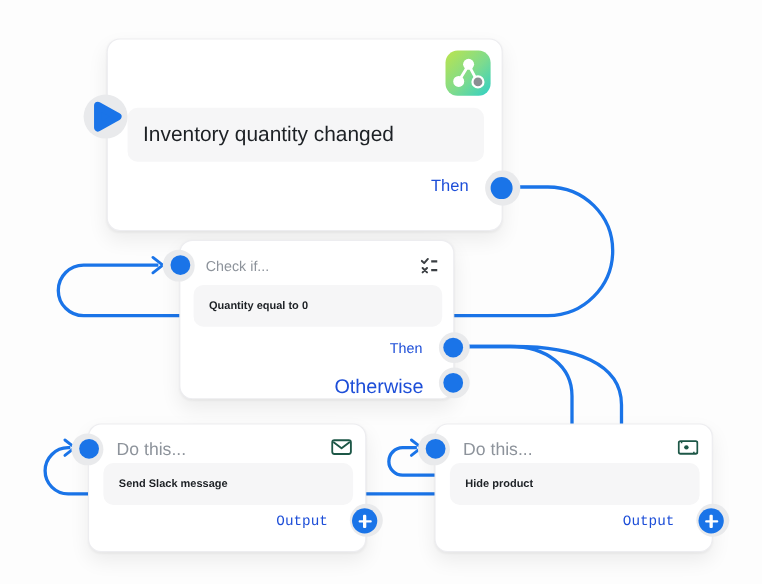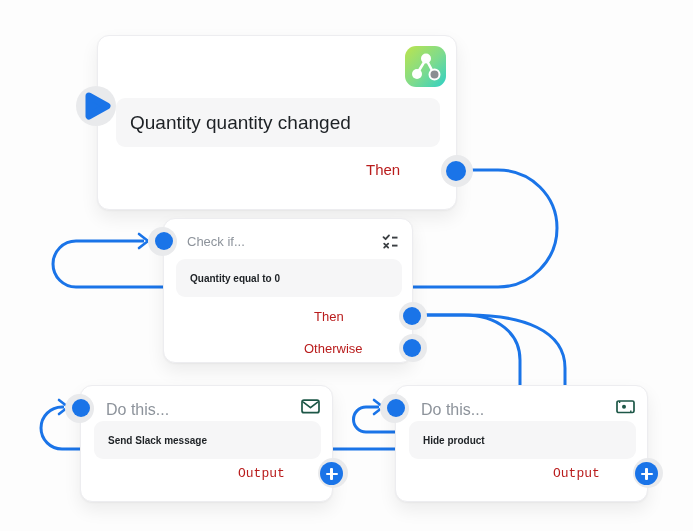--- a/index.html
+++ b/index.html
@@ -16,21 +16,21 @@
   .card{
     position:absolute;z-index:2;background:#ffffff;border:1px solid #ededf0;
     border-radius:12px;
     box-shadow:0 1px 2px rgba(0,0,0,.04), 0 8px 18px rgba(0,0,0,.07);
   }
   .hdr-label{position:absolute;color:#8d939b;font-weight:500;}
   .inset{
     position:absolute;background:#f6f6f7;border-radius:9px;
     display:flex;align-items:center;padding:0 14px;color:#1d2125;
   }
-  .out-label{position:absolute;color:#b91c1c;}
+  .out-label{position:absolute;color:#1d4ed8;text-align:right;}
 
   
   .notch{position:absolute;border-radius:50%;background:#e9eaec;z-index:1;}
   .dot{position:absolute;border-radius:50%;background:#1a74e8;z-index:3;}
   .plus-btn{
     position:absolute;width:23px;height:23px;border-radius:50%;background:#1a74e8;z-index:3;
   }
   .plus-btn::before,.plus-btn::after{
     content:"";position:absolute;background:#fff;border-radius:1px;
   }
@@ -52,21 +52,21 @@
   
   #condition{left:163px;top:218px;width:250px;height:145px;}
   #condition .in-notch{left:-16px;top:8px;width:29px;height:29px;}
   #condition .in-dot{left:-9px;top:13px;width:18px;height:18px;}
   #condition .hdr-label{left:23px;top:15px;font-size:13px;}
   #condition .cond-icon{position:absolute;right:13px;top:14px;}
   #condition .inset{left:12px;top:40px;width:226px;height:38px;font-size:10px;font-weight:600;}
   #condition .then-label{right:28px;top:90px;width:70px;font-size:13px;}
   #condition .then-notch{right:-15px;top:83px;width:28px;height:28px;}
   #condition .then-dot{right:-9px;top:88px;width:18px;height:18px;}
-  #condition .otherwise-label{right:28px;top:122px;width:80px;font-size:13px;}
+  #condition .otherwise-label{right:28px;top:122px;width:80px;font-size:18px;}
   #condition .otherwise-notch{right:-15px;top:115px;width:28px;height:28px;}
   #condition .otherwise-dot{right:-9px;top:120px;width:18px;height:18px;}
 
   
   .action{width:253px;height:117px;}
   #action-slack{left:80px;top:385px;}
   #action-hide{left:395px;top:385px;}
   .action .in-notch{left:-16px;top:8px;width:29px;height:29px;}
   .action .in-dot{left:-9px;top:13px;width:18px;height:18px;}
   .action .hdr-label{left:25px;top:15px;font-size:16px;}
@@ -98,21 +98,21 @@
     <div class="hdr-label">Start when...</div>
     <div class="app-icon">
       <svg width="41" height="41" viewBox="0 0 41 41">
         <path d="M21 13 L12.5 27 M21 13 L29 28" stroke="#ffffff" stroke-width="2.6" fill="none"></path>
         <circle cx="21" cy="12.5" r="5" fill="#ffffff"></circle>
         <circle cx="12" cy="28" r="5" fill="#ffffff"></circle>
         <circle cx="29.5" cy="28.5" r="5" fill="#8a8e92" stroke="#ffffff" stroke-width="2"></circle>
       </svg>
     </div>
     <div class="inset">
-      <span>Quantity quantity changed</span>
+      <span>Inventory quantity changed</span>
     </div>
     <div class="out-label">Then</div>
     <div class="notch then-notch"></div>
     <div class="dot then-dot"></div>
   </div>
 
   <div class="card" id="condition">
     <div class="notch in-notch"></div>
     <div class="dot in-dot"></div>
     <div class="hdr-label">Check if...</div>

